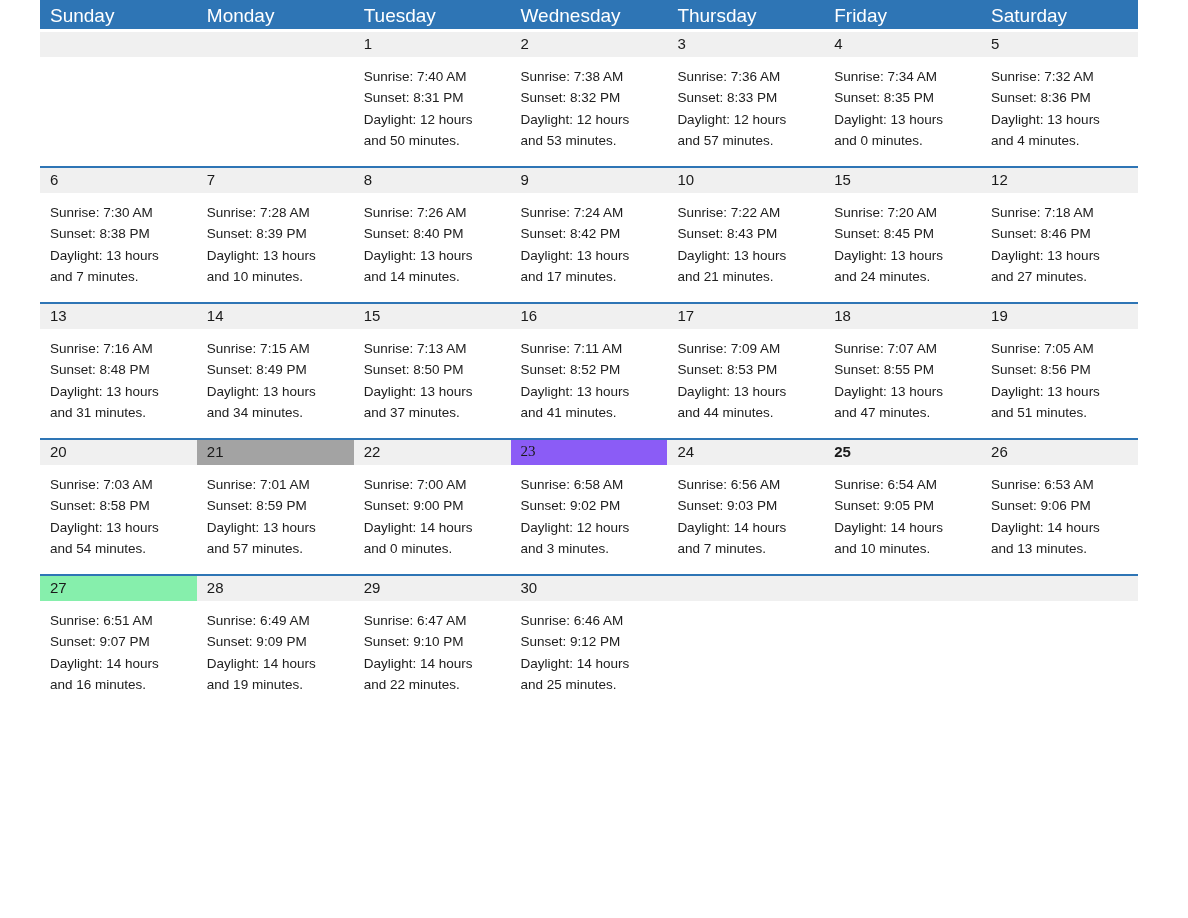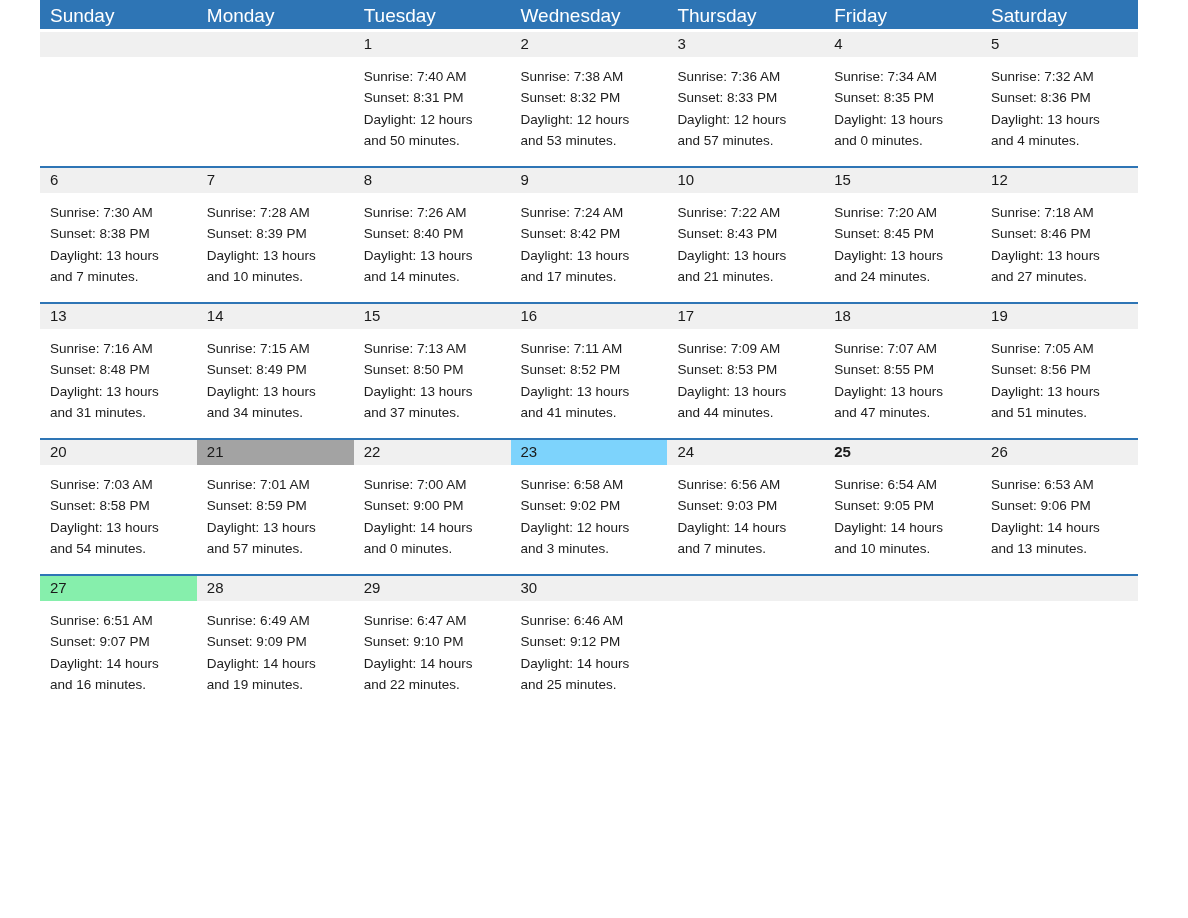--- a/index.html
+++ b/index.html
@@ -287,21 +287,21 @@
   </td>
           <td>
     <div class="day-num" style="background: rgb(240, 240, 240);">22</div>
     <div class="details">
       <div class="sunrise">Sunrise: 7:00 AM</div>
       <div class="sunset">Sunset: 9:00 PM</div>
       <div class="daylight">Daylight: 14 hours and 0 minutes.</div>
     </div>
   </td>
           <td>
-    <div class="day-num" style="background: #7dd3fc;">23</div>
+    <div class="day-num" style="background: #8b5cf6; font-family: Liberation Serif, serif;">23</div>
     <div class="details">
       <div class="sunrise">Sunrise: 6:58 AM</div>
       <div class="sunset">Sunset: 9:02 PM</div>
       <div class="daylight">Daylight: 12 hours and 3 minutes.</div>
     </div>
   </td>
           <td>
     <div class="day-num" style="background: rgb(240, 240, 240);">24</div>
     <div class="details">
       <div class="sunrise">Sunrise: 6:56 AM</div>

